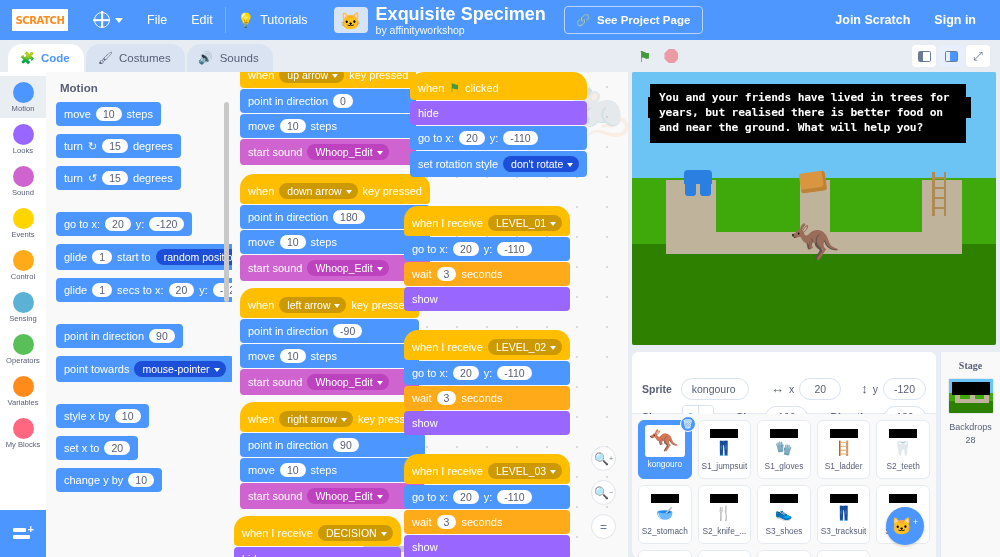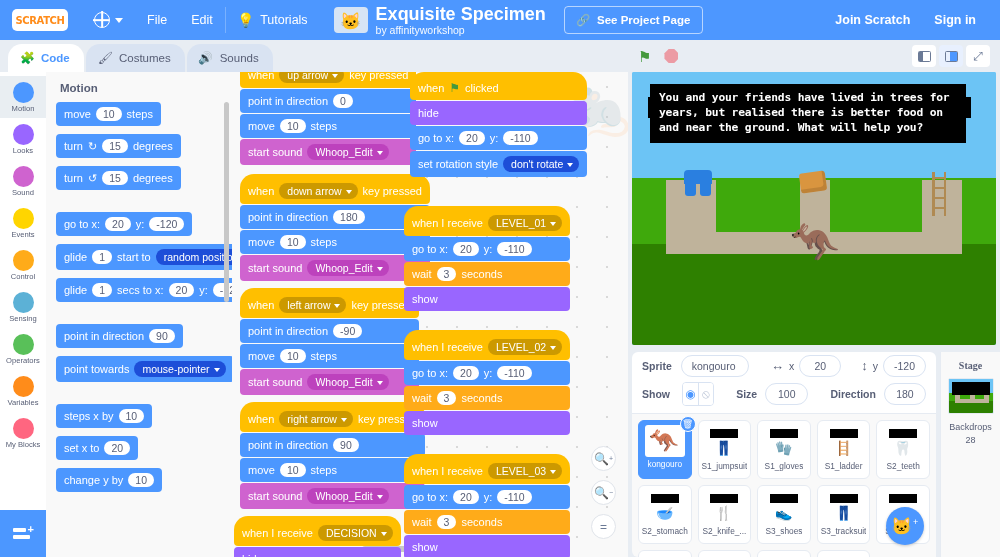--- a/index.html
+++ b/index.html
@@ -11,21 +11,21 @@
     -webkit-font-smoothing: antialiased;
   }
   .app { position: relative; width: 1000px; height: 557px; }
 
   
   .menubar {
     position: absolute; top: 0; left: 0; width: 1000px; height: 40px;
     background: #4d97ff; display: flex; align-items: center; padding: 0 12px;
   }
   .logo {
-    width: 56px; height: 22px; border-radius: 5px;
+    width: 56px; height: 22px; border-radius: 0;
     background: #fff; position: relative; margin-right: 14px;
     display: flex; align-items: center; justify-content: center;
   }
   .logo-text {
     font-size: 10px; font-weight: bold; color: #ff8c1a;
     letter-spacing: -0.4px; font-family: "DejaVu Sans", sans-serif;
     transform: scaleY(1.1);
   }
   .mb-item {
     color: #fff; font-size: 12.5px; padding: 0 12px; height: 40px;
@@ -213,21 +213,21 @@
   .ladder .rail { position: absolute; top: 0; width: 2.5px; height: 44px; background: #b08a52; }
   .ladder .rail.l { left: 0; } .ladder .rail.r { right: 0; }
   .ladder .rung { position: absolute; left: 0; width: 14px; height: 2px; background: #b08a52; }
   .roo { position: absolute; font-size: 40px; line-height: 1; color: #7a6249;
          filter: grayscale(.4) brightness(.85); }
 
   
   .infopanel {
     position: absolute; top: 352px; left: 632px; width: 304px; height: 62px;
     background: #fff; border-radius: 6px 6px 0 0; border-bottom: 1px solid #e6ebf2;
-    padding: 2px 10px;
+    padding: 25px 10px;
   }
   .inforow { display: flex; align-items: center; height: 23px; }
   .inforow + .inforow { margin-top: 5px; }
   .ilabel { font-size: 10.5px; color: #575e75; font-weight: bold; }
   .ifield {
     border: 1px solid #d9e3f2; border-radius: 13px; height: 22px; font-size: 10.5px;
     color: #575e75; display: flex; align-items: center; padding: 0 10px; background: #fff;
   }
   .ifield.name { width: 96px; margin-left: 9px; }
   .ifield.num { width: 54px; justify-content: center; }
@@ -445,21 +445,21 @@
         <div><div class="blk motion">
             <span>point in direction</span>
             <span class="oval">90</span>
           </div></div>
         <div><div class="blk motion">
             <span>point towards</span>
             <span class="drop d-motion">mouse-pointer</span>
           </div></div>
         <div class="pal-gap"></div>
         <div><div class="blk motion">
-            <span>steps x by</span>
+            <span>style x by</span>
             <span class="oval">10</span>
           </div></div>
         <div><div class="blk motion">
             <span>set x to</span>
             <span class="oval">20</span>
           </div></div>
         <div><div class="blk motion">
             <span>change y by</span>
             <span class="oval">10</span>
           </div></div>

